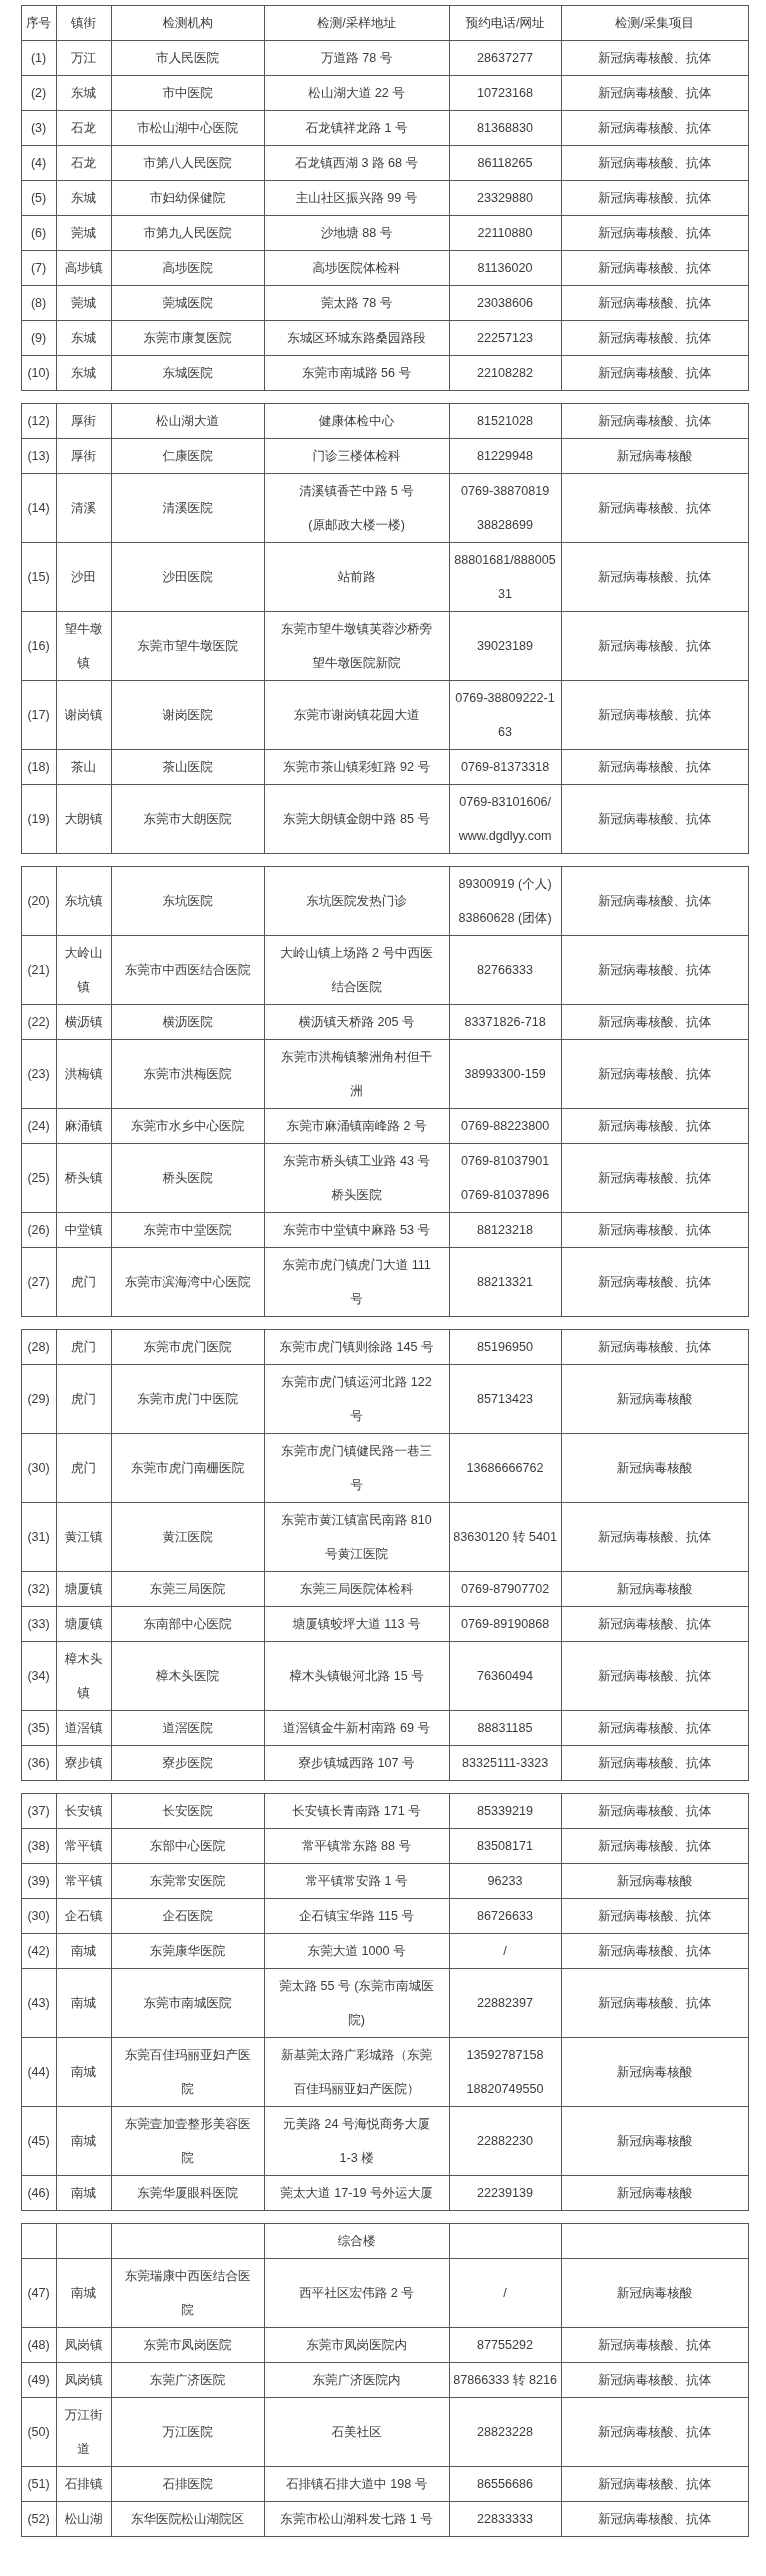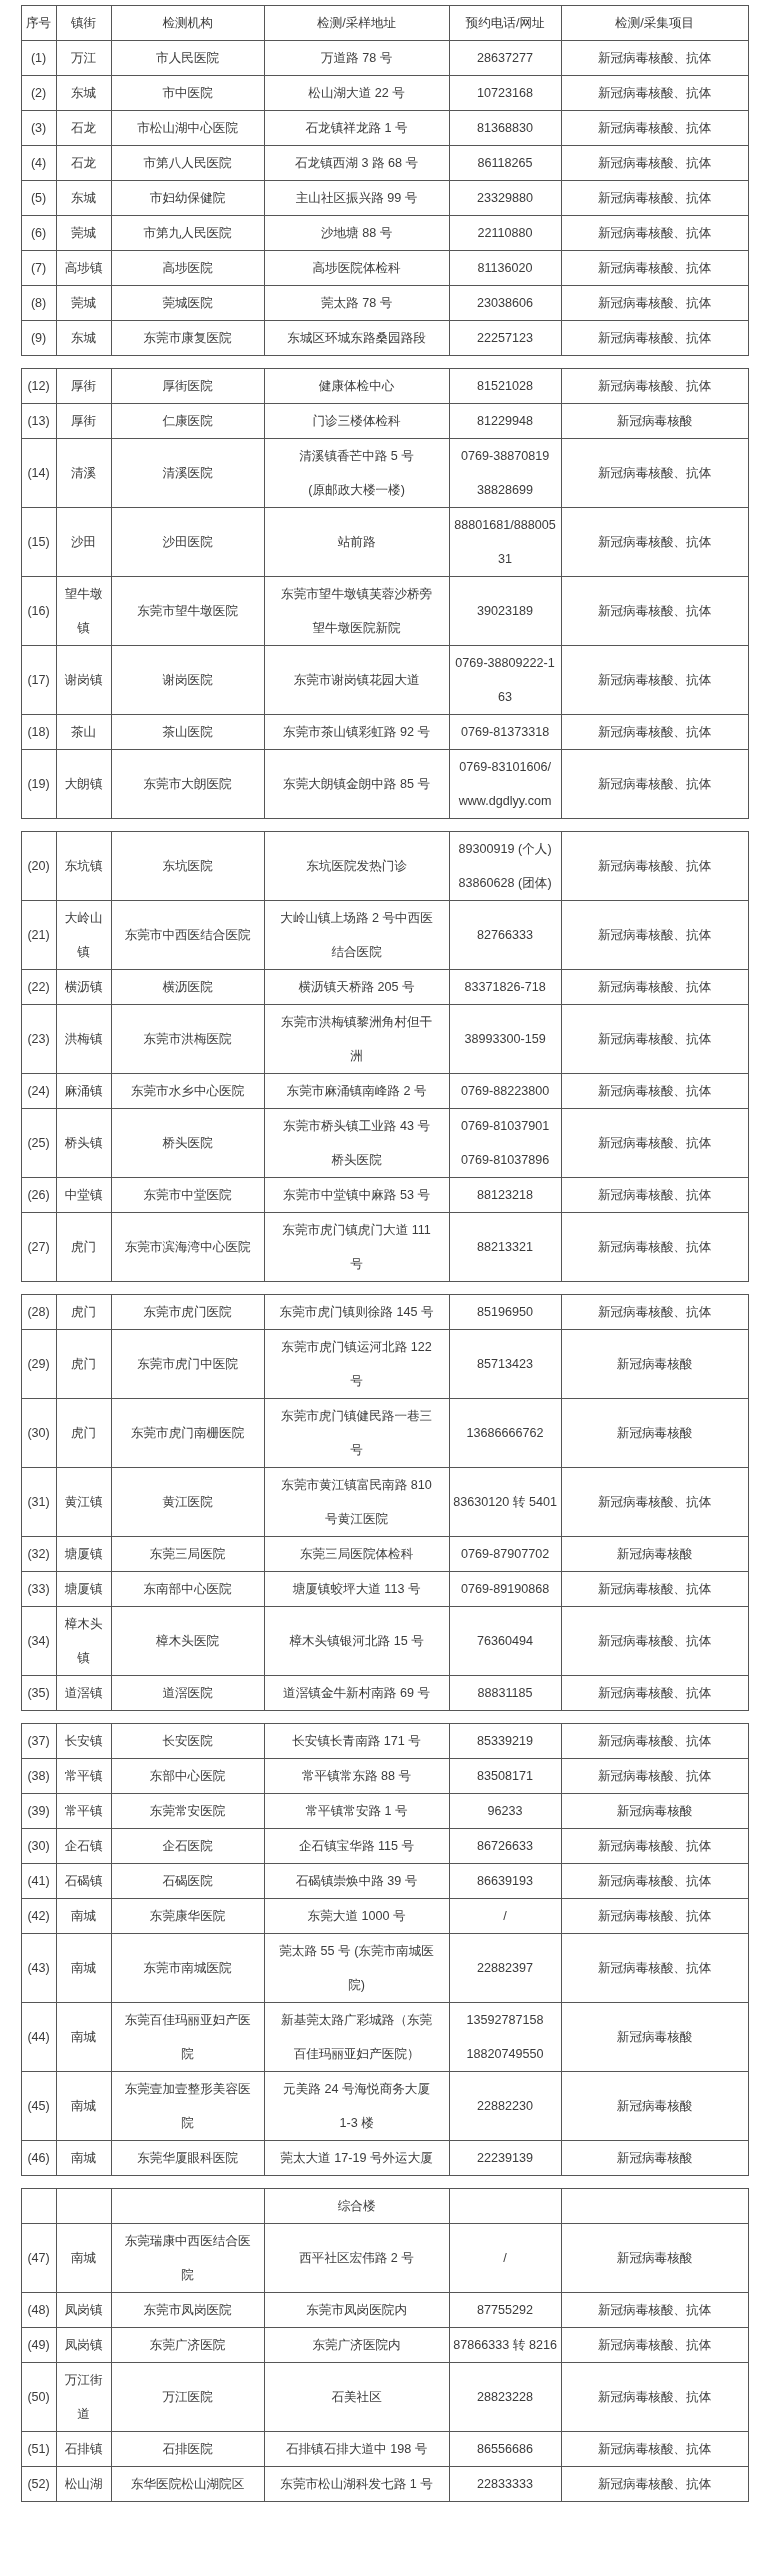--- a/index.html
+++ b/index.html
@@ -127,36 +127,44 @@
             <td>新冠病毒核酸、抗体</td>
           </tr>
           <tr>
             <td>(9)</td>
             <td>东城</td>
             <td>东莞市康复医院</td>
             <td>东城区环城东路桑园路段</td>
             <td>22257123</td>
             <td>新冠病毒核酸、抗体</td>
           </tr>
+          <tr>
+            <td>(10)</td>
+            <td>东城</td>
+            <td>东城医院</td>
+            <td>东莞市南城路 56 号</td>
+            <td>22108282</td>
+            <td>新冠病毒核酸、抗体</td>
+          </tr>
         </tbody>
       </table>
       <table class="grid">
         <colgroup>
           <col style="width: 35px;">
           <col style="width: 55px;">
           <col style="width: 153px;">
           <col style="width: 185px;">
           <col style="width: 112px;">
           <col style="width: 187px;">
         </colgroup>
         <tbody>
           <tr>
             <td>(12)</td>
             <td>厚街</td>
-            <td>厚街医院</td>
+            <td>松山湖大道</td>
             <td>健康体检中心</td>
             <td>81521028</td>
             <td>新冠病毒核酸、抗体</td>
           </tr>
           <tr>
             <td>(13)</td>
             <td>厚街</td>
             <td>仁康医院</td>
             <td>门诊三楼体检科</td>
             <td>81229948</td>
@@ -373,20 +381,28 @@
             <td>新冠病毒核酸、抗体</td>
           </tr>
           <tr>
             <td>(35)</td>
             <td>道滘镇</td>
             <td>道滘医院</td>
             <td>道滘镇金牛新村南路 69 号</td>
             <td>88831185</td>
             <td>新冠病毒核酸、抗体</td>
           </tr>
+          <tr>
+            <td>(36)</td>
+            <td>寮步镇</td>
+            <td>寮步医院</td>
+            <td>寮步镇城西路 107 号</td>
+            <td>83325111-3323</td>
+            <td>新冠病毒核酸、抗体</td>
+          </tr>
         </tbody>
       </table>
       <table class="grid">
         <colgroup>
           <col style="width: 35px;">
           <col style="width: 55px;">
           <col style="width: 153px;">
           <col style="width: 185px;">
           <col style="width: 112px;">
           <col style="width: 187px;">
@@ -418,28 +434,20 @@
           </tr>
           <tr>
             <td>(30)</td>
             <td>企石镇</td>
             <td>企石医院</td>
             <td>企石镇宝华路 115 号</td>
             <td>86726633</td>
             <td>新冠病毒核酸、抗体</td>
           </tr>
           <tr>
-            <td>(41)</td>
-            <td>石碣镇</td>
-            <td>石碣医院</td>
-            <td>石碣镇崇焕中路 39 号</td>
-            <td>86639193</td>
-            <td>新冠病毒核酸、抗体</td>
-          </tr>
-          <tr>
             <td>(42)</td>
             <td>南城</td>
             <td>东莞康华医院</td>
             <td>东莞大道 1000 号</td>
             <td>/</td>
             <td>新冠病毒核酸、抗体</td>
           </tr>
           <tr>
             <td>(43)</td>
             <td>南城</td>

